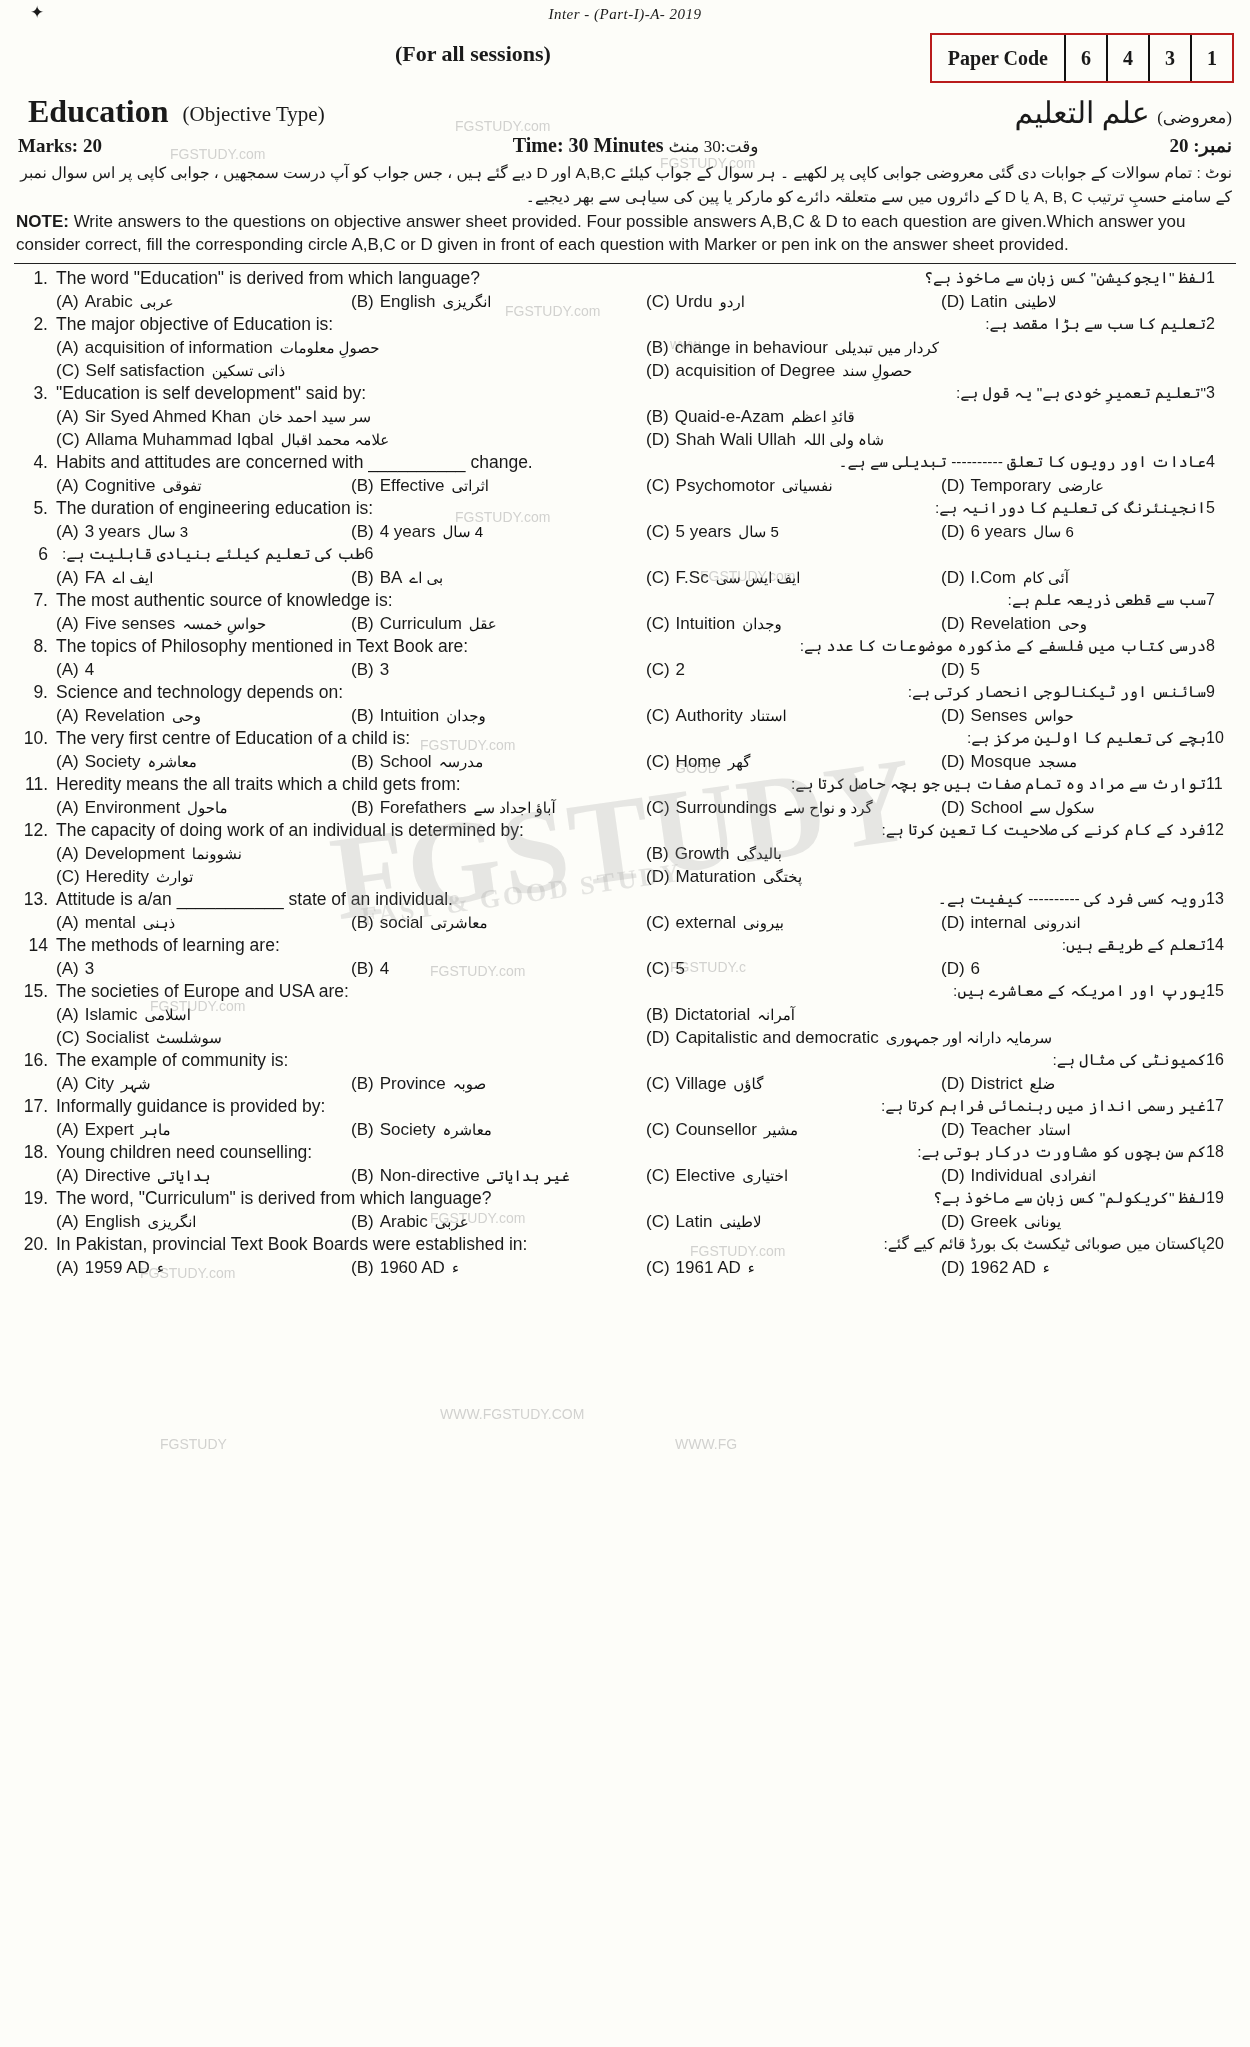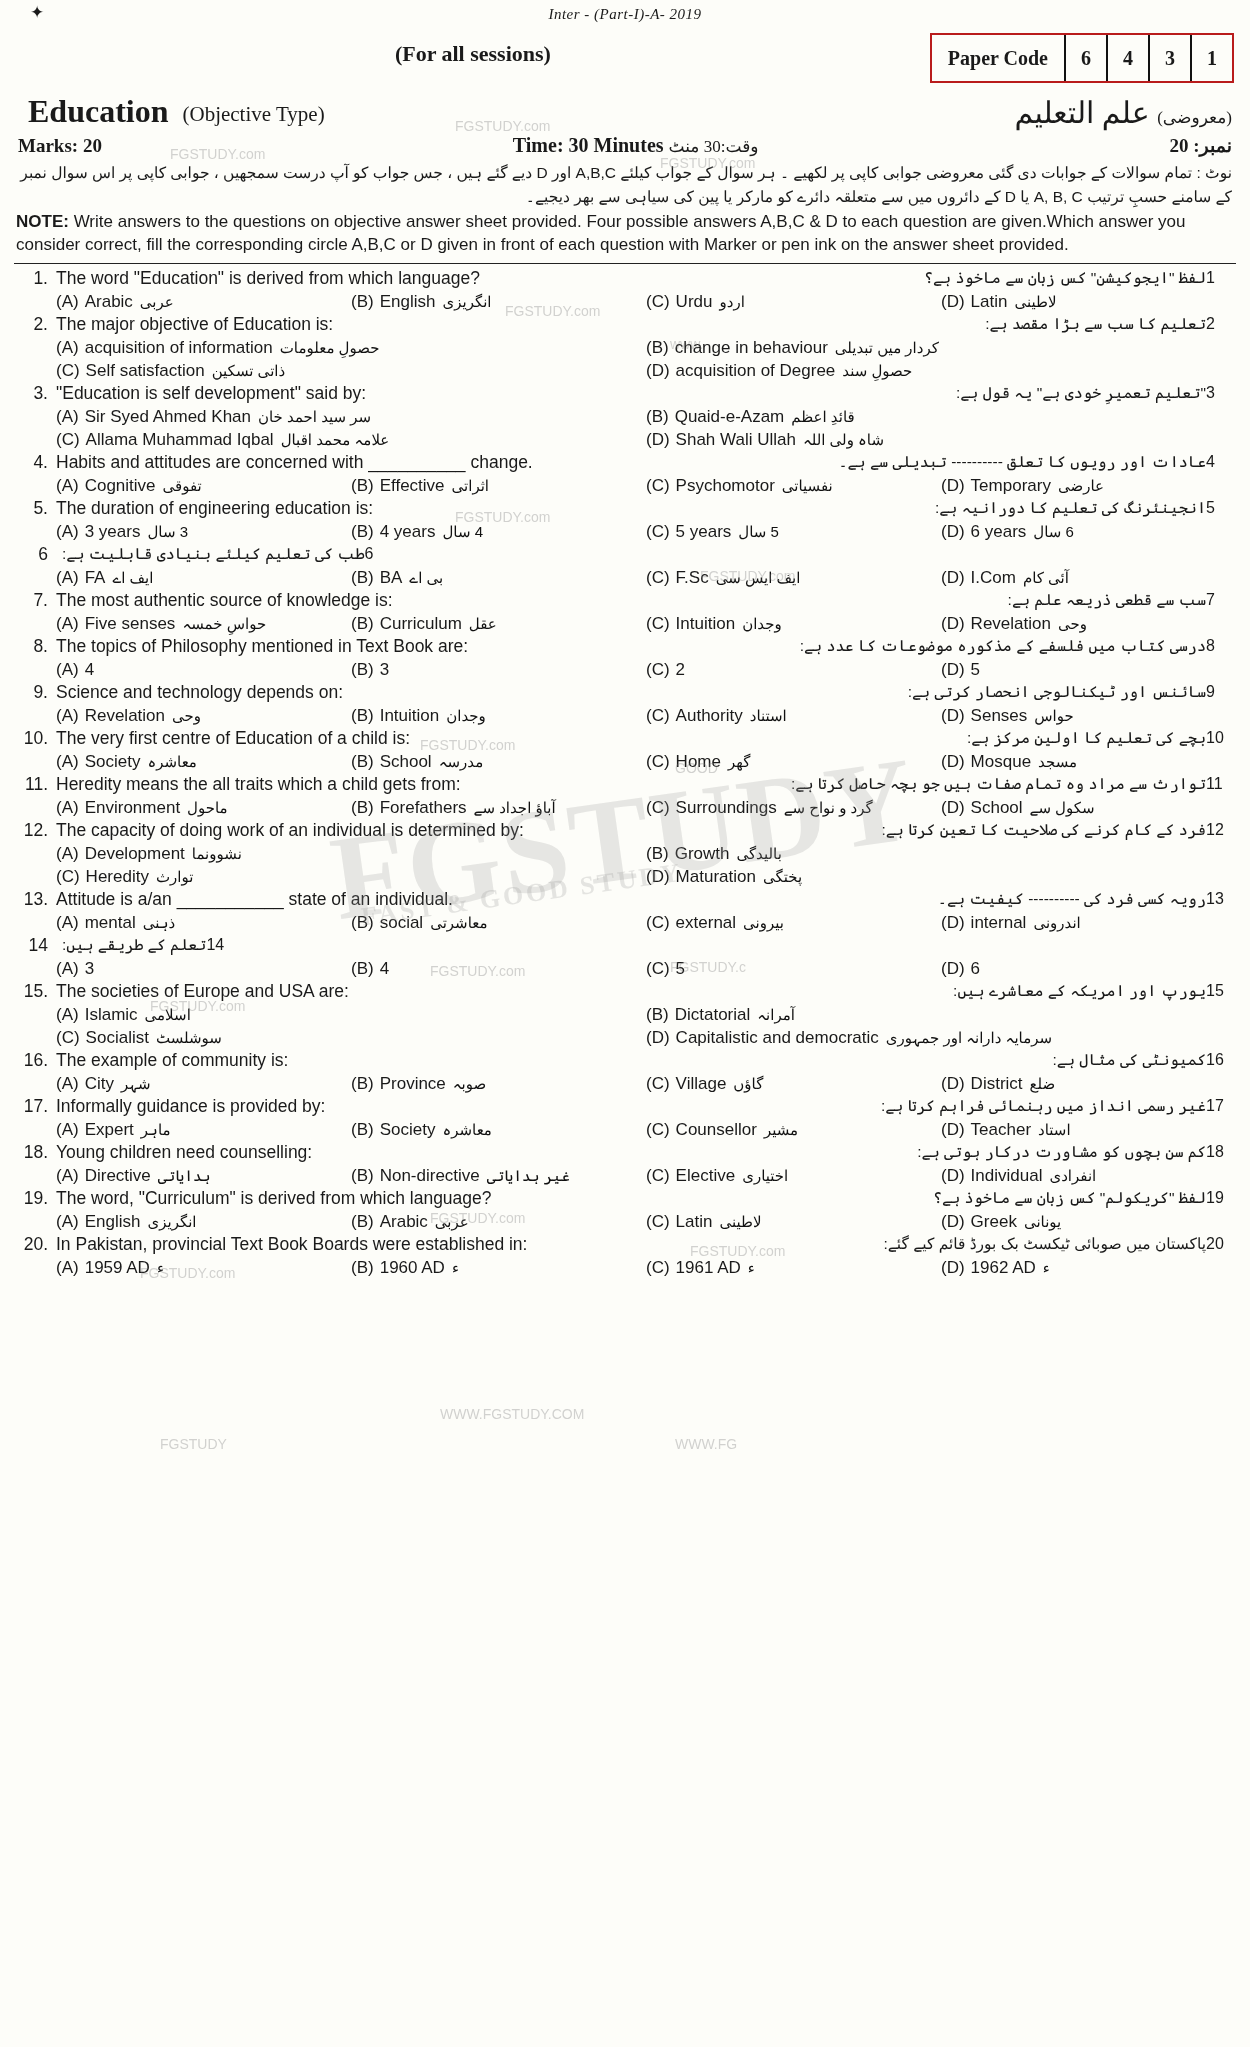--- a/index.html
+++ b/index.html
@@ -642,20 +642,21 @@
           <div class="opt">
             <span class="letter">(D)</span>
             <span>internal</span>
             <span class="ur">اندرونی</span>
           </div>
         </div>
       </div>
       <div class="q">
         <div class="qhead">
           <div class="qno">14</div>
+          <div class="qtext">The methods of learning are:</div>
           <div class="qur">تعلم کے طریقے ہیں:</div>
           <div class="qnoUr">14</div>
         </div>
         <div class="opts four">
           <div class="opt">
             <span class="letter">(A)</span>
             <span>3</span>
             <span class="ur"></span>
           </div>
           <div class="opt">

